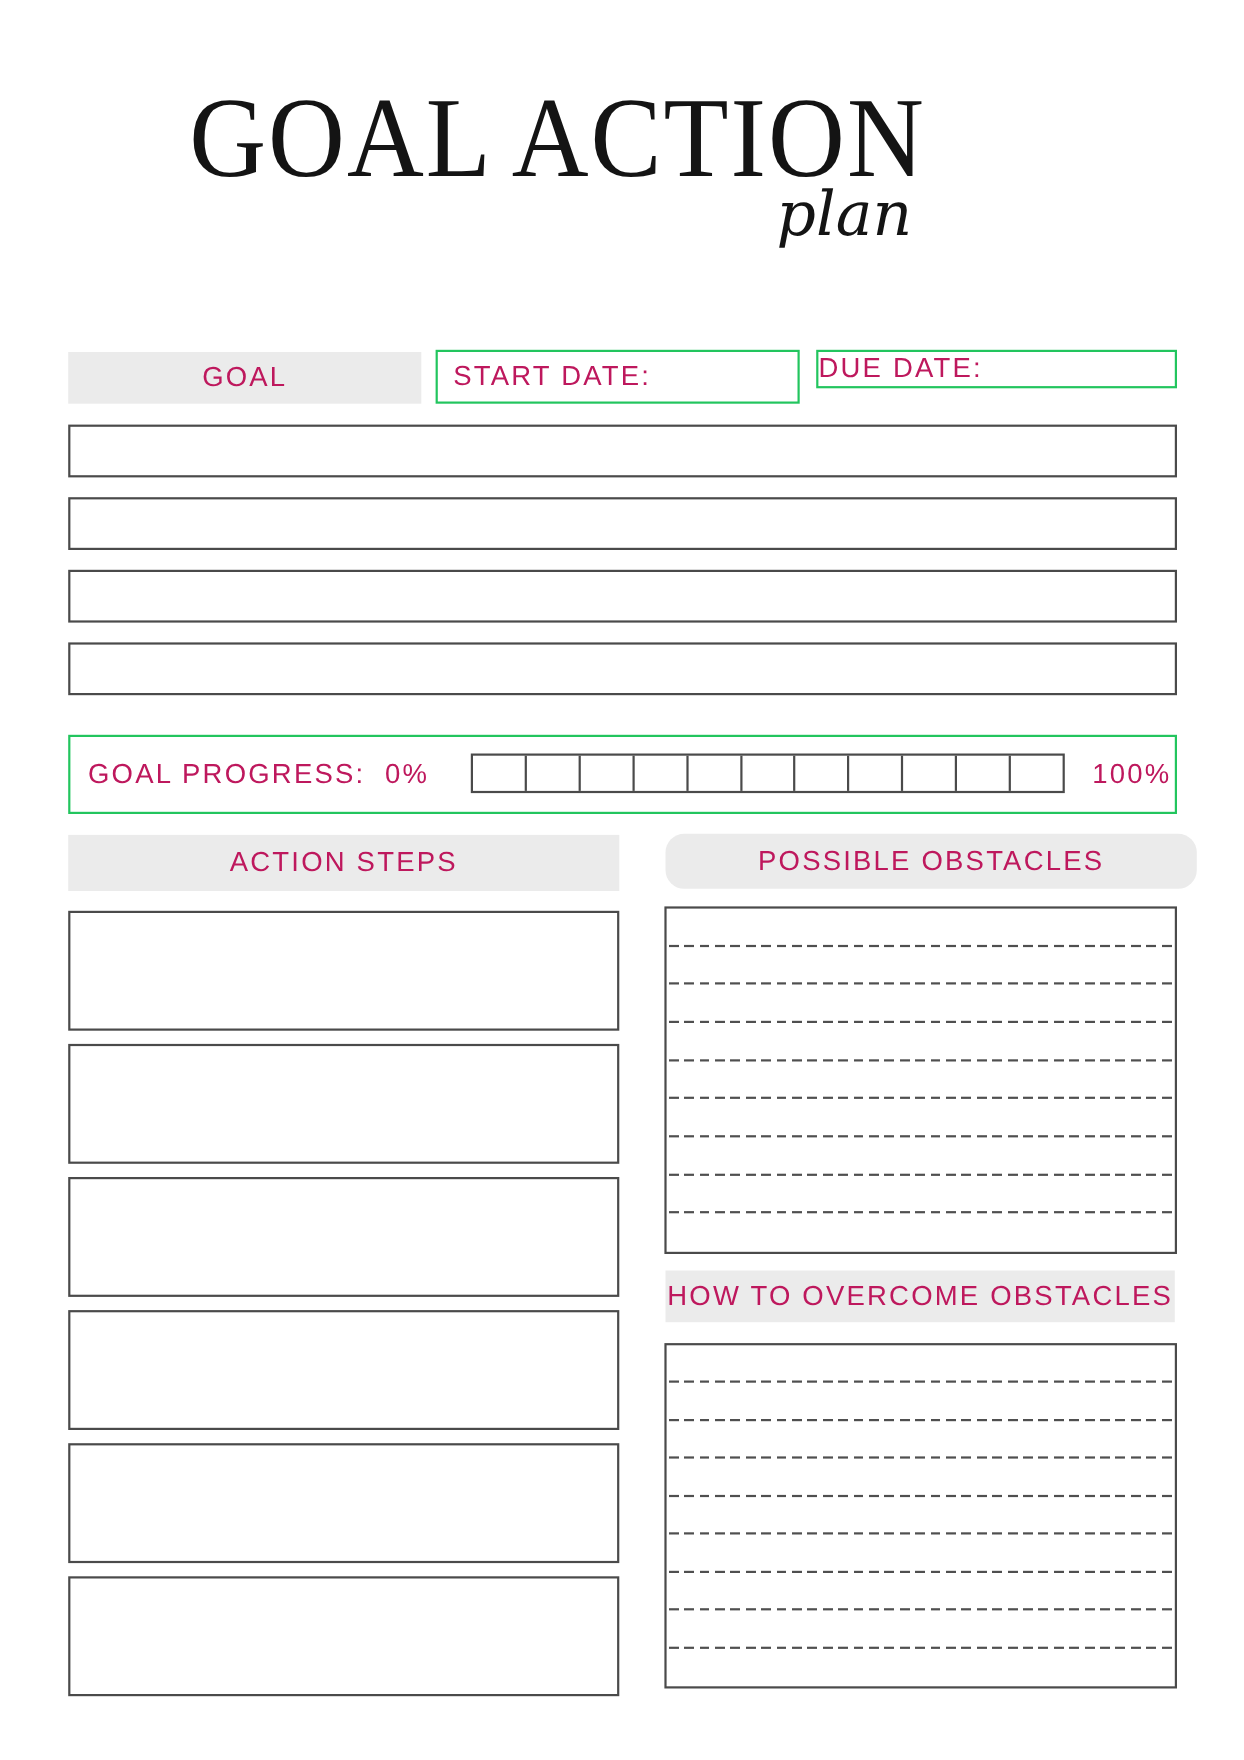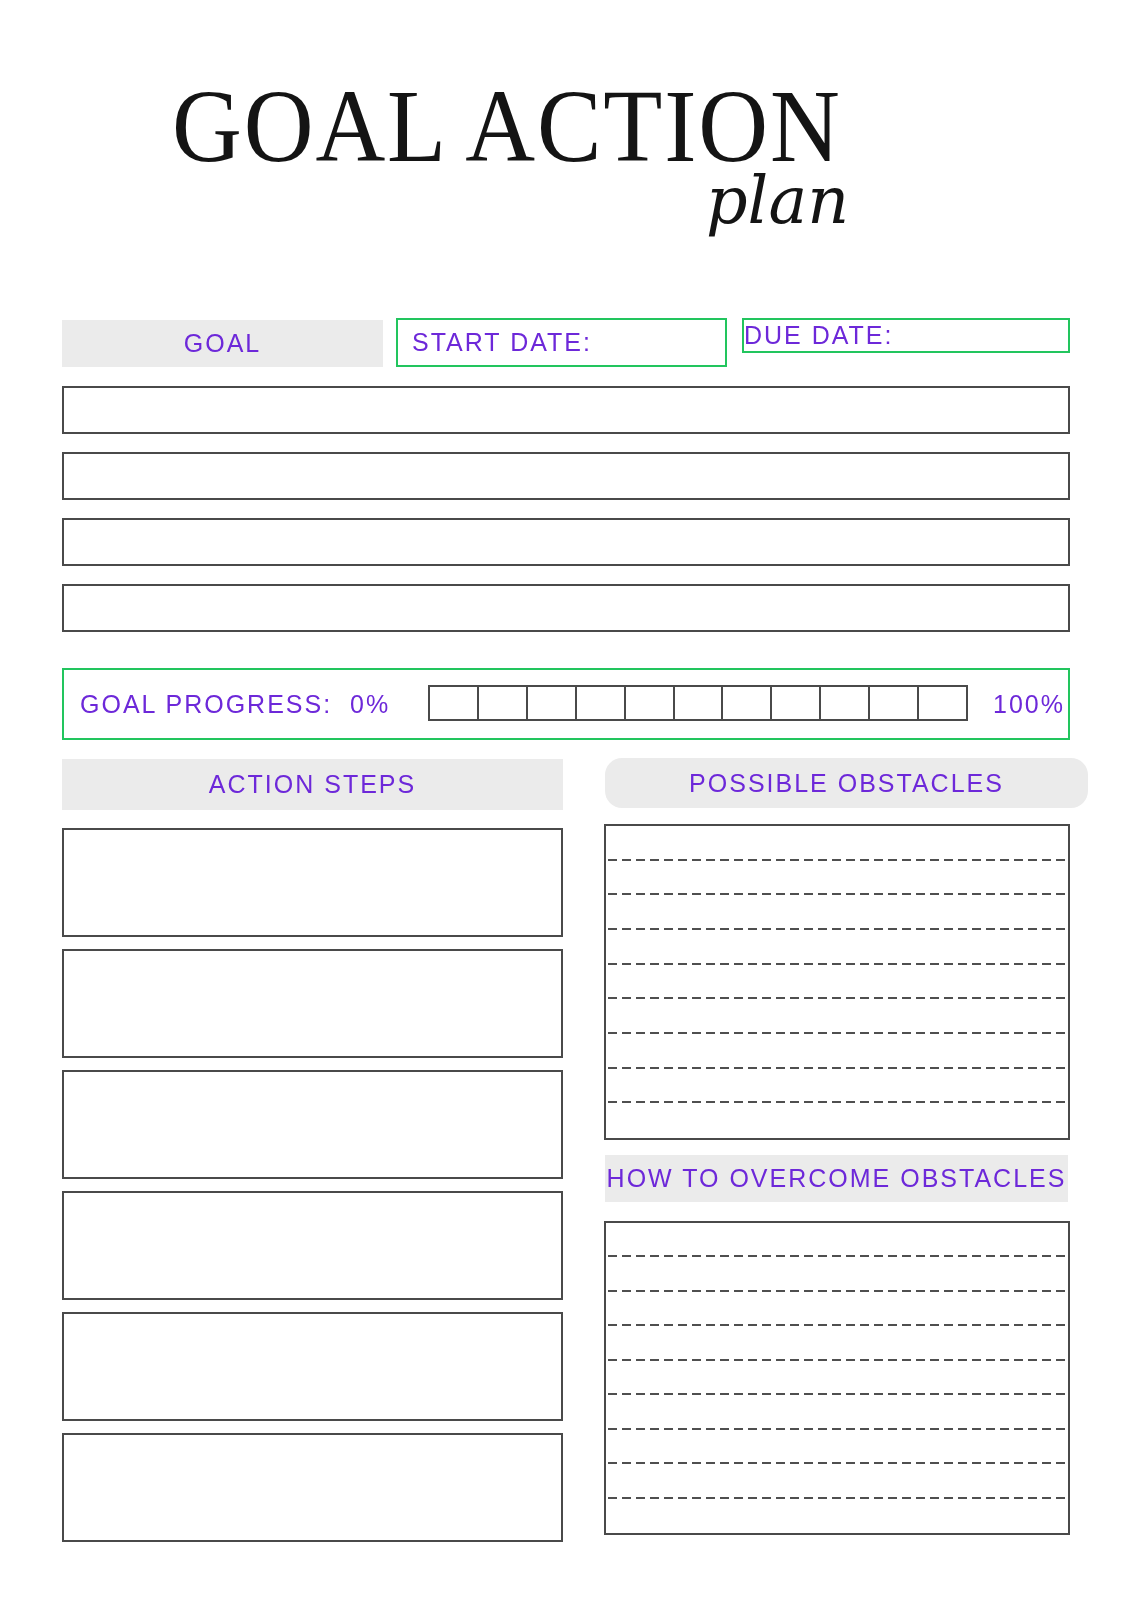--- a/index.html
+++ b/index.html
@@ -27,21 +27,21 @@
     transform: scaleX(.93);
     transform-origin: 0 0;
     white-space: nowrap;
   }
   .subtitle {
     position: absolute;
     left: 706px;
     top: 168px;
     font-family: "DejaVu Serif", "Liberation Serif", serif;
     font-style: italic;
-    font-size: 65px;
+    font-size: 56px;
     line-height: 1;
     color: #141414;
     white-space: nowrap;
   }
 
   
   .gray-header {
     position: absolute;
     background: #ebebeb;
     display: flex;
@@ -49,21 +49,21 @@
     justify-content: center;
   }
   .boxed {
     position: absolute;
     border: 2px solid #22c55e;
     background: #ffffff;
   }
   .lbl {
     font-size: 25px;
     letter-spacing: 2px;
-    color: #6d28d9;
+    color: #be185d;
     white-space: nowrap;
   }
 
   
   .goal-label-box  { left: 62px;  top: 320px; width: 321px; height: 47px; }
   .start-date-box  { left: 396px; top: 318px; width: 331px; height: 49px; display: flex; align-items: center; padding-left: 14px; }
   .due-date-box    { left: 742px; top: 318px; width: 328px; height: 35px; display: flex; align-items: center; padding-left: 0; }
 
   
   .goal-rows {

